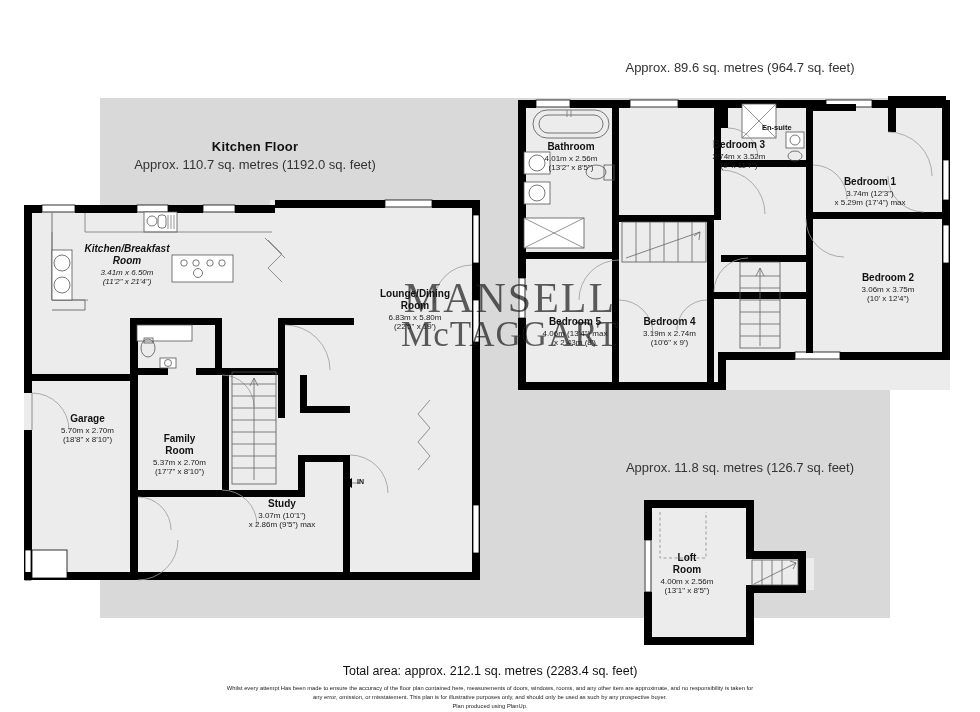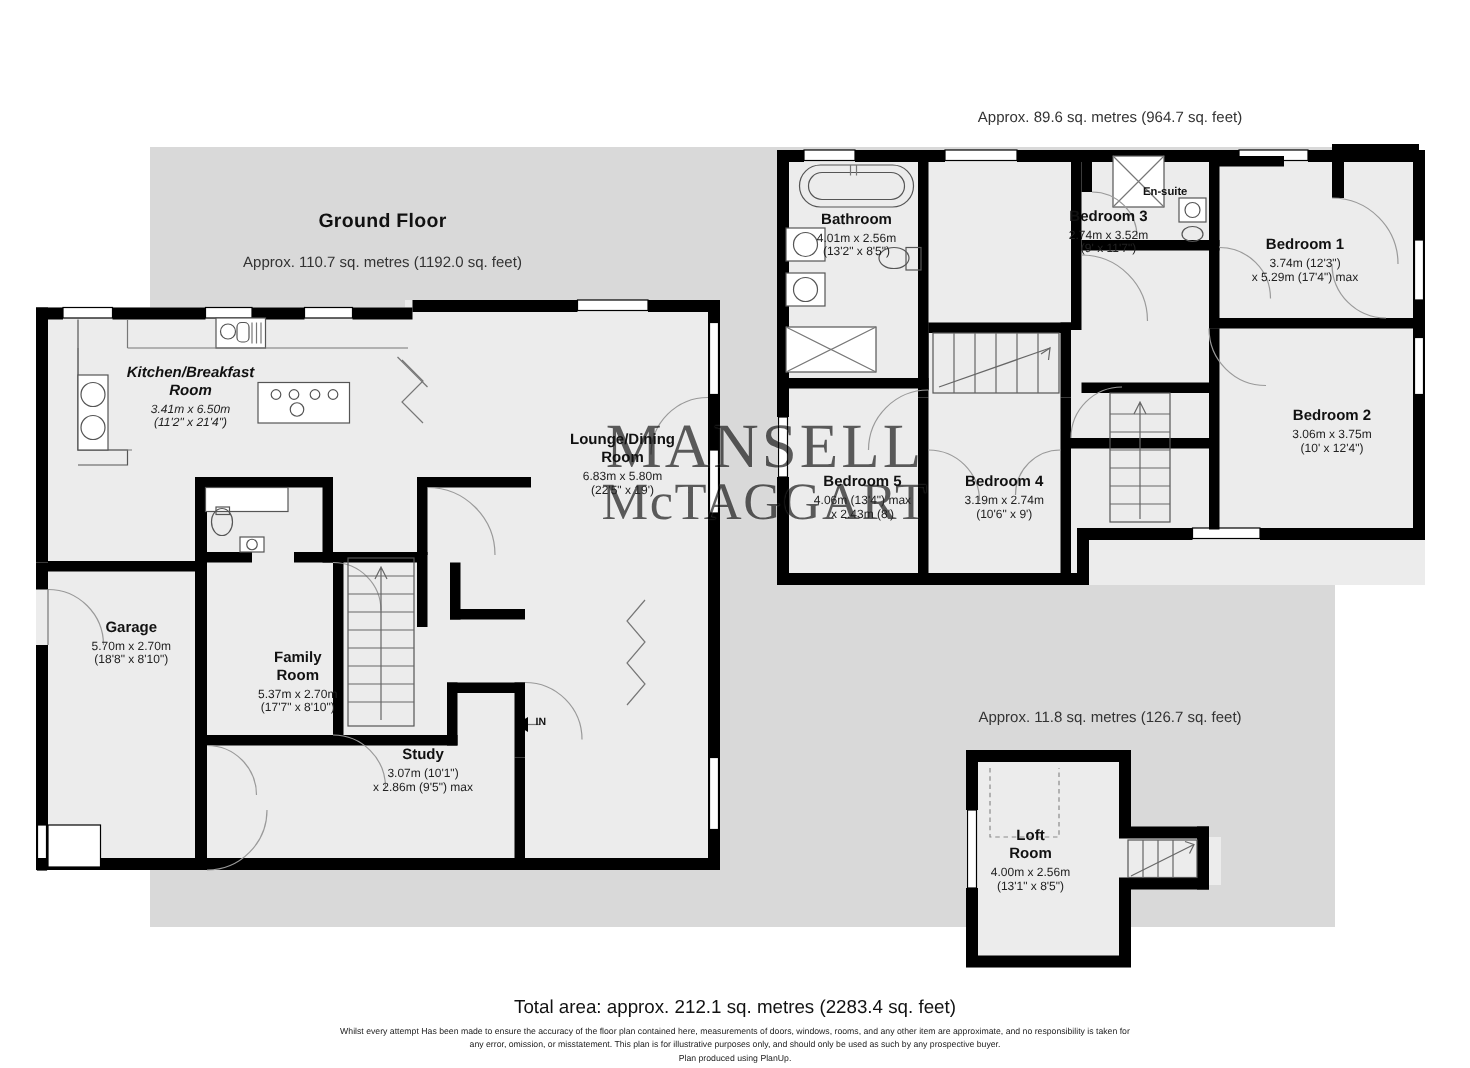--- a/index.html
+++ b/index.html
@@ -30,24 +30,24 @@
     line-height: 1.15;
   }
   .floor-title .ft-name {
     font-size: 13px;
     font-weight: bold;
     color: #111;
     display: block;
     letter-spacing: .2px;
   }
   .floor-title .ft-area {
-    font-size: 10px;
+    font-size: 13px;
     color: #333;
     display: block;
-    margin-top: 15px;
+    margin-top: 3px;
     text-align: center;
   }
 
   .room-label {
     position: absolute;
     text-align: center;
     line-height: 1.18;
     white-space: nowrap;
   }
   .room-label .rl-name {
@@ -439,21 +439,21 @@
     </g>
   </g>
 </svg>
 
 <div class="watermark">
   <span class="wm1">MANSELL</span>
   <span class="wm2">McTAGGART</span>
 </div>
 
 <div class="floor-title" style="left:130px; top:140px; width:250px;">
-  <span class="ft-name">Ground Floor</span>
+  <span class="ft-name">Kitchen Floor</span>
   <span class="ft-area">Approx. 110.7 sq. metres (1192.0 sq. feet)</span>
 </div>
 
 <div class="floor-title" style="left:615px; top:58px; width:250px;">
   <span class="ft-area">Approx. 89.6 sq. metres (964.7 sq. feet)</span>
 </div>
 
 <div class="floor-title" style="left:615px; top:458px; width:250px;">
   <span class="ft-area">Approx. 11.8 sq. metres (126.7 sq. feet)</span>
 </div>
@@ -471,21 +471,21 @@
   <span class="rl-dim">6.83m x 5.80m</span>
   <span class="rl-dim2">(22'5" x 19')</span>
 </div>
 
 <div class="room-label" style="left:20px; top:413px; width:135px;">
   <span class="rl-name">Garage</span>
   <span class="rl-dim">5.70m x 2.70m</span>
   <span class="rl-dim2">(18'8" x 8'10")</span>
 </div>
 
-<div class="room-label" style="left:146px; top:433px; width:105px;text-align:center;">
+<div class="room-label" style="left:127px; top:433px; width:105px;text-align:center;">
   <span class="rl-name two-line">Family
 Room</span>
   <span class="rl-dim">5.37m x 2.70m</span>
   <span class="rl-dim2">(17'7" x 8'10")</span>
 </div>
 
 <div class="room-label" style="left:212px; top:498px; width:140px;">
   <span class="rl-name">Study</span>
   <span class="rl-dim">3.07m (10'1")</span>
   <span class="rl-dim2">x 2.86m (9'5") max</span>
@@ -496,21 +496,21 @@
   <span class="rl-dim">4.01m x 2.56m</span>
   <span class="rl-dim2">(13'2" x 8'5")</span>
 </div>
 
 <div class="room-label" style="left:640px; top:139px; width:110px;margin-left:44px;">
   <span class="rl-name">Bedroom 3</span>
   <span class="rl-dim">2.74m x 3.52m</span>
   <span class="rl-dim2">(9' x 11'7")</span>
 </div>
 
-<div class="room-label" style="left:800px; top:158px; width:140px;">
+<div class="room-label" style="left:800px; top:176px; width:140px;">
   <span class="rl-name">Bedroom 1</span>
   <span class="rl-dim">3.74m (12'3")</span>
   <span class="rl-dim2">x 5.29m (17'4") max</span>
 </div>
 
 <div class="room-label" style="left:828px; top:272px; width:120px;">
   <span class="rl-name">Bedroom 2</span>
   <span class="rl-dim">3.06m x 3.75m</span>
   <span class="rl-dim2">(10' x 12'4")</span>
 </div>

